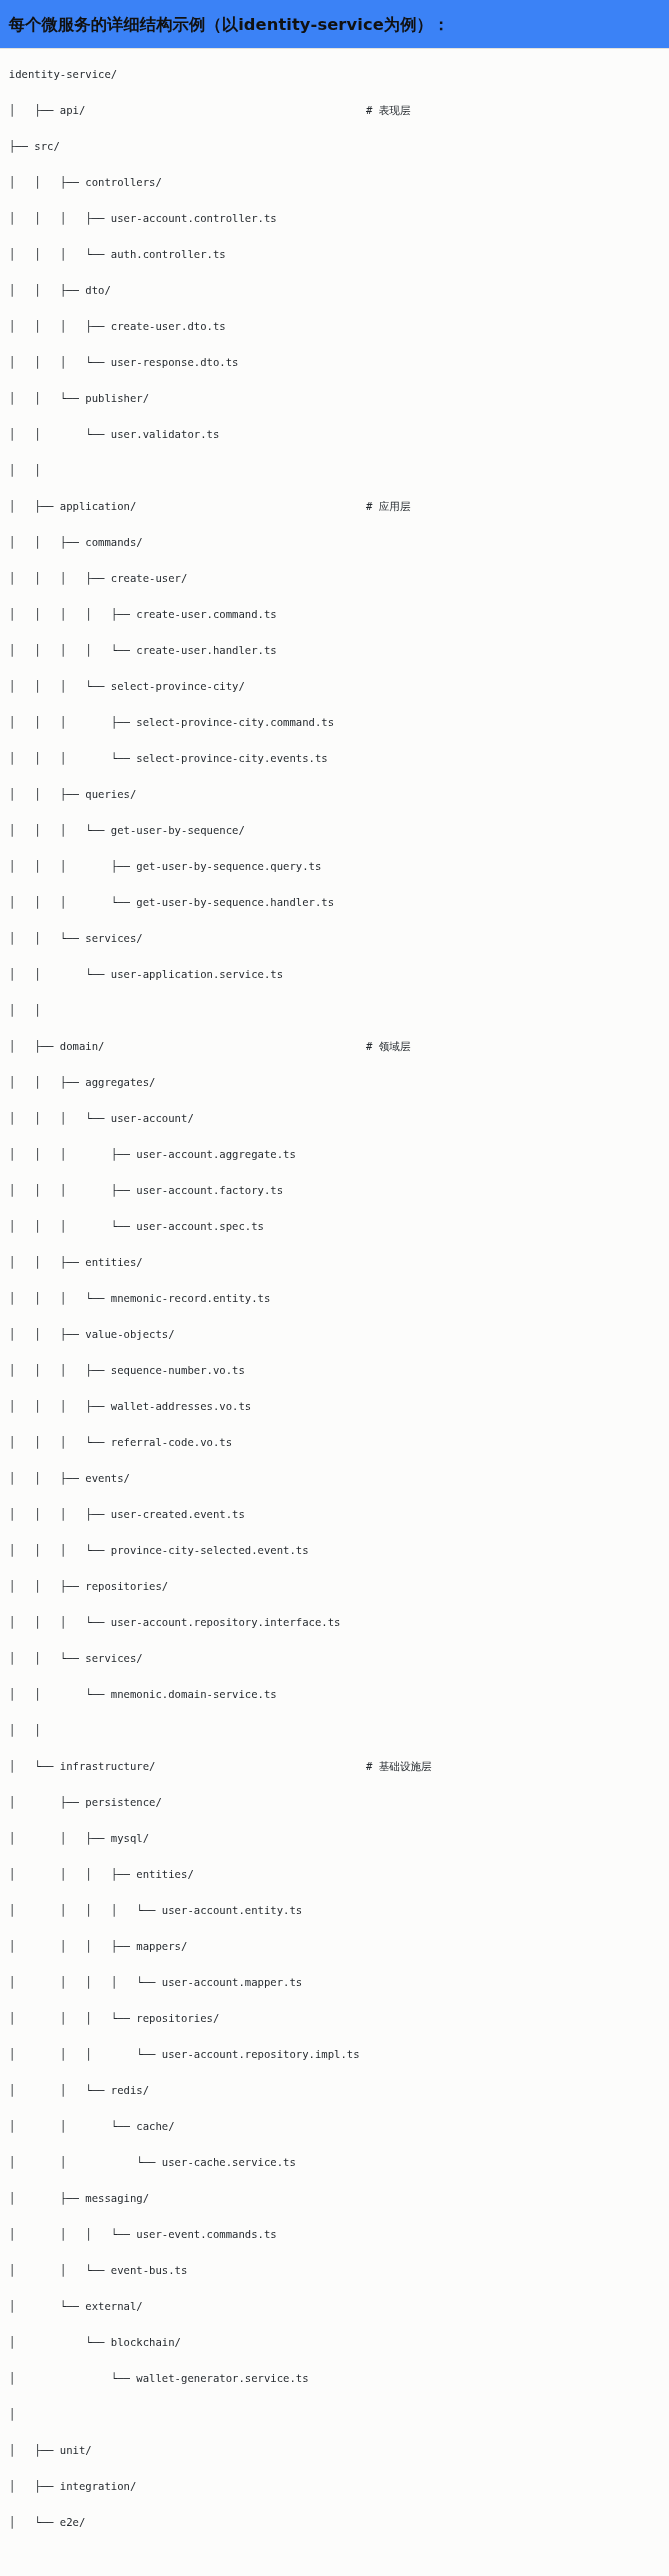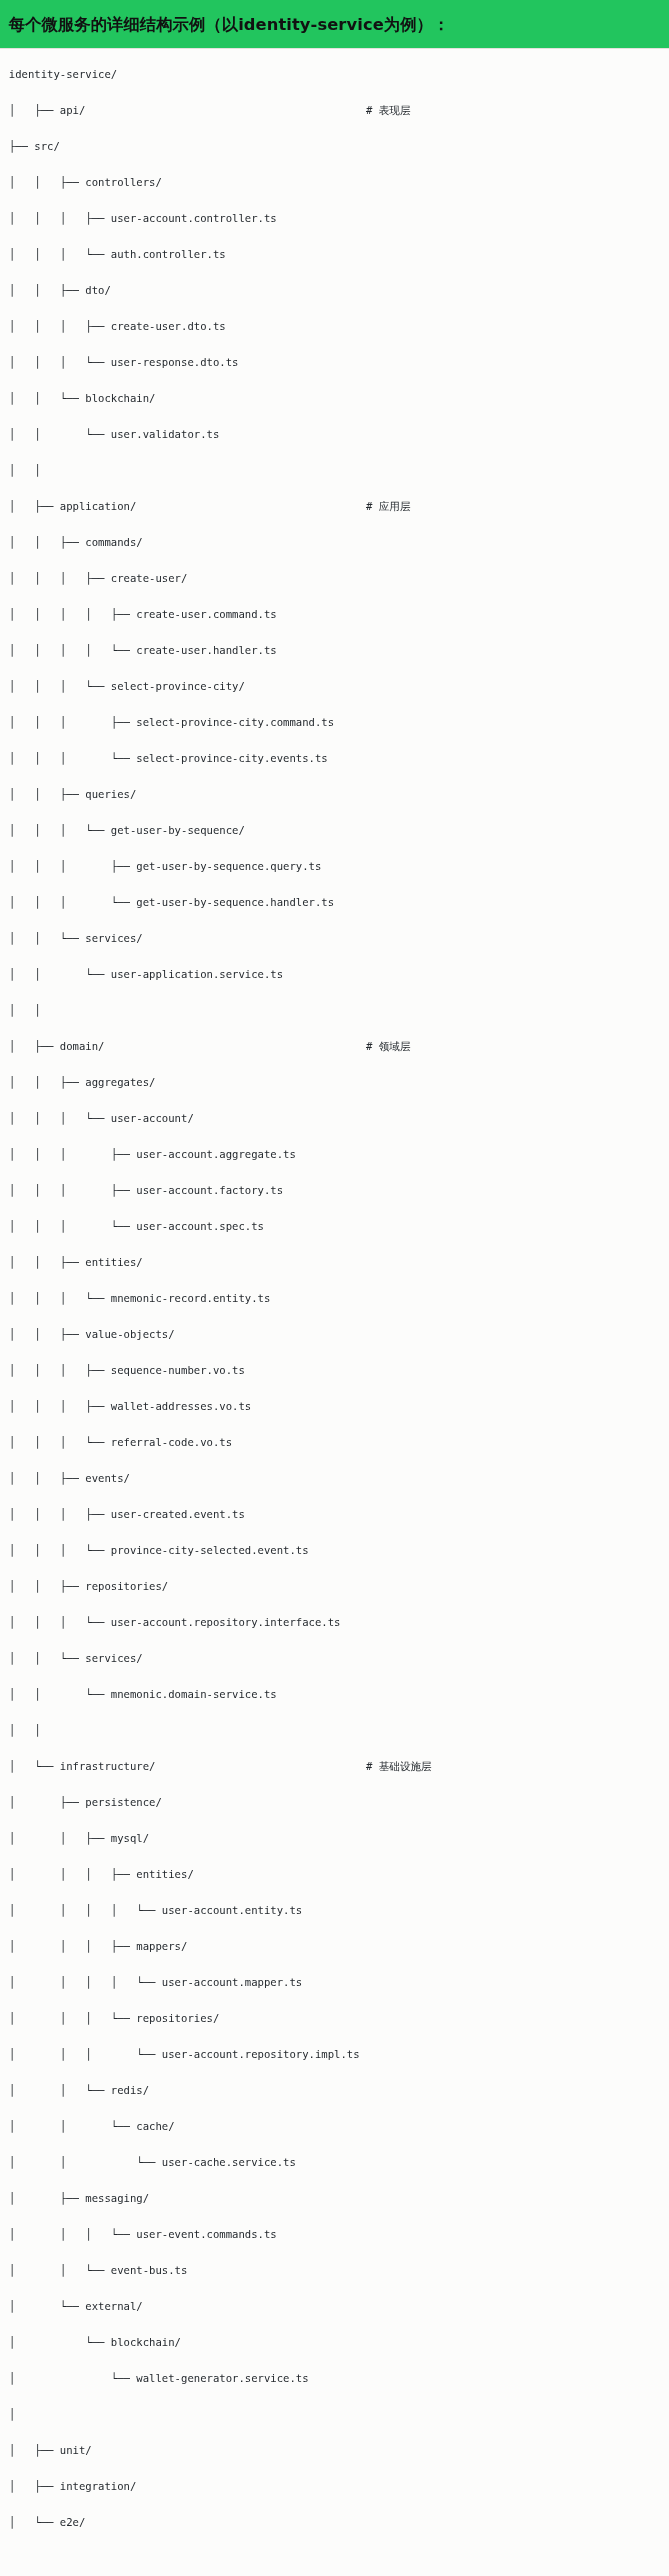--- a/index.html
+++ b/index.html
@@ -14,21 +14,21 @@
   }
 
   .page {
     width: 669px;
     box-sizing: border-box;
     background: #ffffff;
   }
 
   
   .header-band {
-    background: #22c55e;
+    background: #3b82f6;
     padding: 15px 8.8px 12.5px 8.8px;
     border-bottom: 0.6px solid #e3e1dc;
     box-sizing: border-box;
   }
   .header-title {
     font-family: "DejaVu Sans", "Liberation Sans", sans-serif;
     font-weight: bold;
     font-size: 16.3px;
     line-height: 1.25;
     color: #111111;
@@ -72,21 +72,21 @@
   <div class="tree-band">
     <pre class="tree"><code id="tree-body"><span class="row"><span>identity-service/</span></span>
 <span class="row"><span>│   ├── api/</span><span class="cmt">                                            # 表现层</span></span>
 <span class="row"><span>├── src/</span></span>
 <span class="row"><span>│   │   ├── controllers/</span></span>
 <span class="row"><span>│   │   │   ├── user-account.controller.ts</span></span>
 <span class="row"><span>│   │   │   └── auth.controller.ts</span></span>
 <span class="row"><span>│   │   ├── dto/</span></span>
 <span class="row"><span>│   │   │   ├── create-user.dto.ts</span></span>
 <span class="row"><span>│   │   │   └── user-response.dto.ts</span></span>
-<span class="row"><span>│   │   └── blockchain/</span></span>
+<span class="row"><span>│   │   └── publisher/</span></span>
 <span class="row"><span>│   │       └── user.validator.ts</span></span>
 <span class="row"><span>│   │</span></span>
 <span class="row"><span>│   ├── application/</span><span class="cmt">                                    # 应用层</span></span>
 <span class="row"><span>│   │   ├── commands/</span></span>
 <span class="row"><span>│   │   │   ├── create-user/</span></span>
 <span class="row"><span>│   │   │   │   ├── create-user.command.ts</span></span>
 <span class="row"><span>│   │   │   │   └── create-user.handler.ts</span></span>
 <span class="row"><span>│   │   │   └── select-province-city/</span></span>
 <span class="row"><span>│   │   │       ├── select-province-city.command.ts</span></span>
 <span class="row"><span>│   │   │       └── select-province-city.events.ts</span></span>

